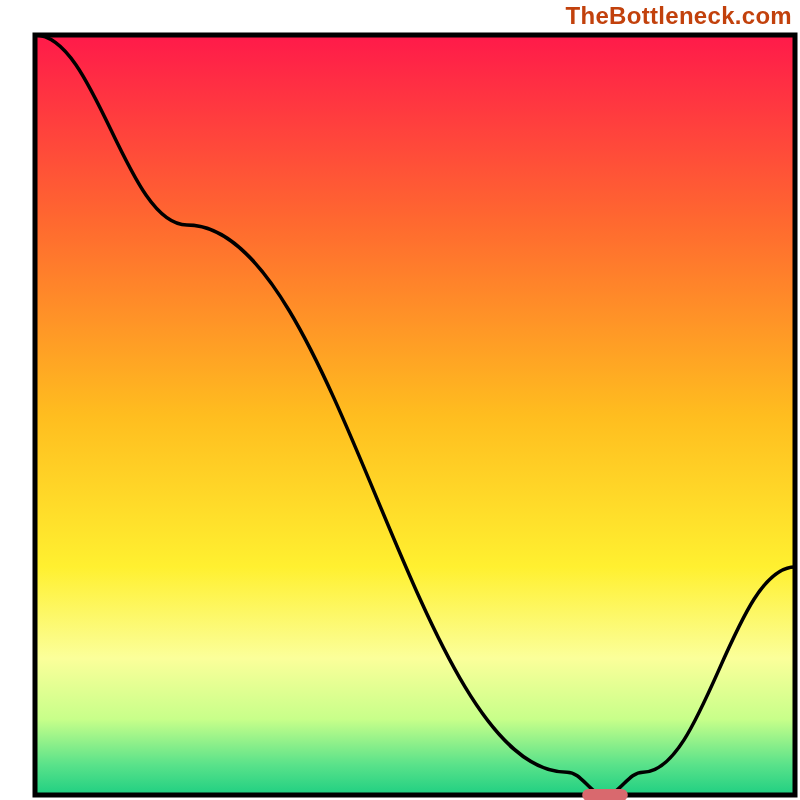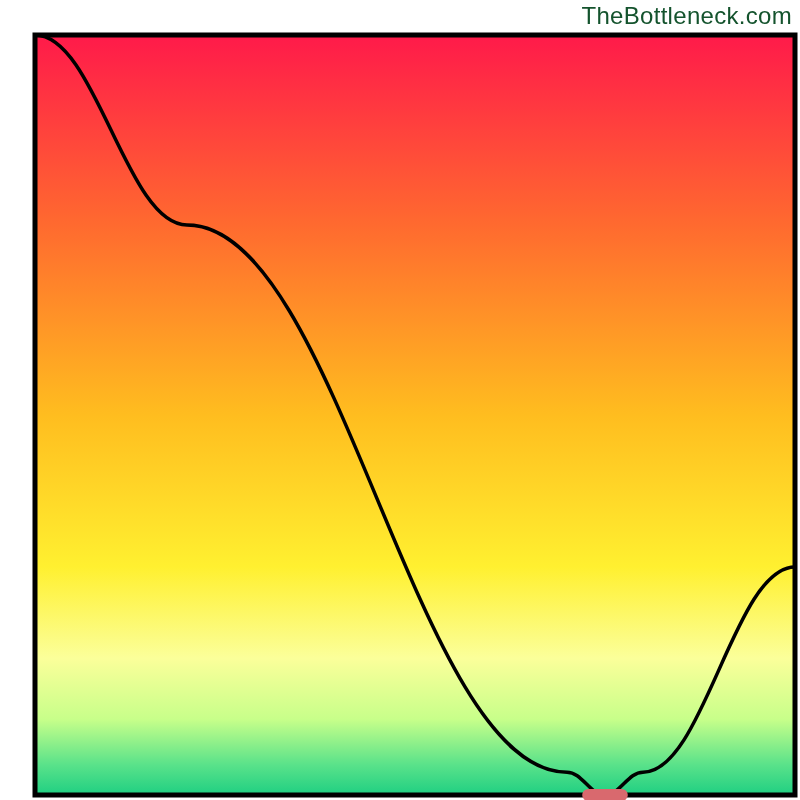--- a/index.html
+++ b/index.html
@@ -13,23 +13,23 @@
   }
   .frame {
     position: relative;
     width: 800px;
     height: 800px;
   }
   .watermark {
     position: absolute;
     top: 2px;
     right: 8px;
-    color: #14532d;
+    color: #c2410c;
     font-size: 24px;
-    font-weight: 400;
+    font-weight: 700;
     letter-spacing: 0.3px;
     z-index: 10;
   }
   svg {
     display: block;
   }
 </style>
 </head>
 <body>
 

